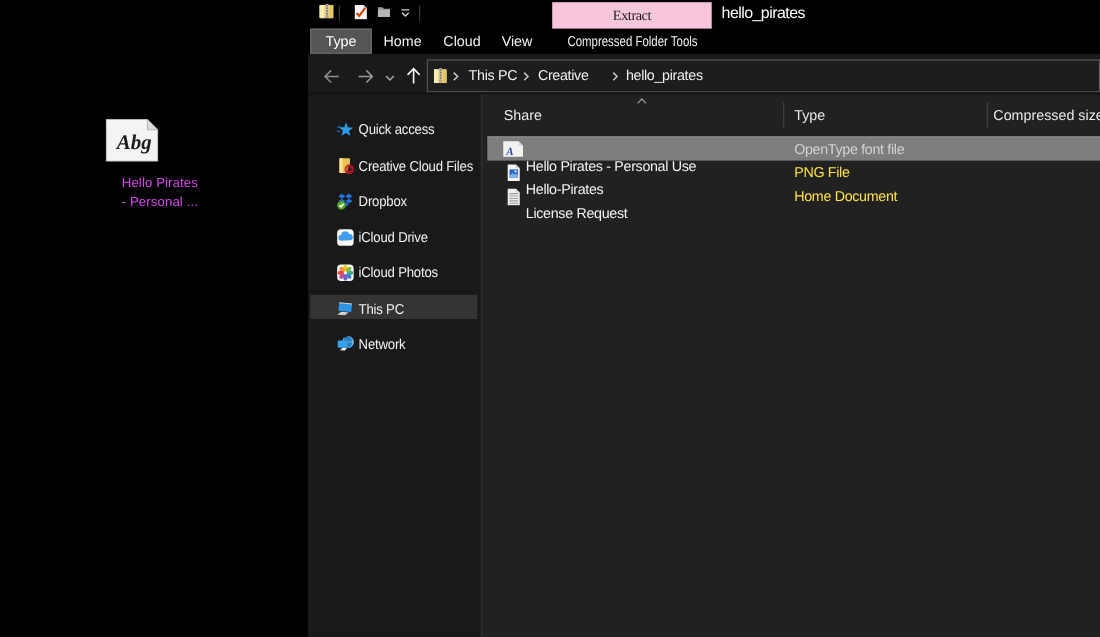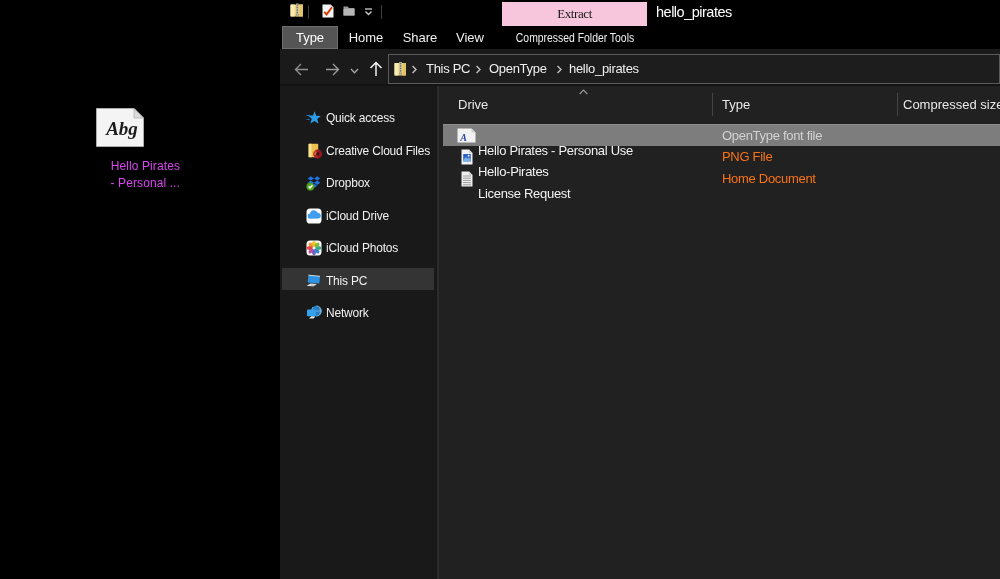--- a/index.html
+++ b/index.html
@@ -50,21 +50,21 @@
   #selrow { left:2px; top:182px; width:152px; height:22px; background:#343434; }
 
   
   .hdrtxt { color:#e9e9e9; font-size:13px; top:7px; height:23px; line-height:23px; white-space:nowrap; }
   .coldiv { top:7px; width:1px; height:23px; background:#454545; }
   .frow { left:163px; width:557px; height:22px; }
   .ficon { position:absolute; left:14px; }
   .fname { position:absolute; left:35px; top:0; height:22px; line-height:22px;
     color:#f2f2f2; font-size:13px; white-space:nowrap; letter-spacing:-0.3px;margin-top:15px; }
   .ftype { position:absolute; left:279px; top:0; height:22px; line-height:22px;
-    color:#f97316; font-size:13px; white-space:nowrap; letter-spacing:-0.3px; }
+    color:#fde047; font-size:13px; white-space:nowrap; letter-spacing:-0.3px; }
 </style>
 </head>
 <body>
 <div id="stage">
 
   <svg id="dpage" class="abs" viewBox="0 0 48 39">
     <path d="M0.5 0.5 H38 L47.5 10 V38.5 H0.5 Z" fill="#f4f4f4" stroke="#b9b9b9" stroke-width="0.8"></path>
     <path d="M38 0.5 L38 10 L47.5 10 Z" fill="#dcdcdc" stroke="#b0b0b0" stroke-width="0.8"></path>
     <text x="26" y="27" font-family="Liberation Serif, serif" font-style="italic" font-weight="bold" font-size="19" fill="#1c1c1c" text-anchor="middle">Abg</text>
   </svg>
@@ -102,21 +102,21 @@
         <path d="M1.5 3.5 L4.5 6.5 L7.5 3.5" stroke="#cfcfcf" stroke-width="1.3" fill="none"></path>
       </svg>
       <div class="abs qsep" style="left:101px"></div>
       <div id="xtab" class="abs">Extract</div>
       <div id="wtitle" class="abs">hello_pirates</div>
     </div>
 
     <div id="menurow" class="abs">
       <div id="filetab" class="abs">Type</div>
       <div class="mitem abs" style="left:86px">Home</div>
-      <div class="mitem abs" style="left:140px">Share</div>
+      <div class="mitem abs" style="left:140px">Cloud</div>
       <div class="mitem abs" style="left:190px">View</div>
       <div class="mitem abs" style="left:295px;transform:translateX(-50%) scaleX(0.8)">Compressed Folder Tools</div>
     </div>
 
     <div id="addrrow" class="abs">
 
       <svg class="abs" style="left:14px;top:14px" width="15" height="13" viewBox="0 0 15 13">
         <path d="M14 6.5 H1.5 M7 1 L1.5 6.5 L7 12" stroke="#8e8e8e" stroke-width="1.4" fill="none"></path>
       </svg>
 
@@ -144,21 +144,21 @@
           <rect x="5.9" y="9.3" width="1.4" height="1.4" fill="#70705f"></rect>
           <rect x="5.1" y="11.2" width="3" height="2.8" rx="0.7" fill="#b0a88e"></rect>
         </svg>
         <svg class="abs" style="left:22px;top:10px" width="7" height="9" viewBox="0 0 7 9">
           <path d="M1.5 1 L5 4.5 L1.5 8" stroke="#c3c3c3" stroke-width="1.4" fill="none"></path>
         </svg>
         <div class="crumbtxt abs" style="left:37px">This PC</div>
         <svg class="abs" style="left:86px;top:10px" width="7" height="9" viewBox="0 0 7 9">
           <path d="M1.5 1 L5 4.5 L1.5 8" stroke="#c3c3c3" stroke-width="1.4" fill="none"></path>
         </svg>
-        <div class="crumbtxt abs" style="left:100px">OpenType</div>
+        <div class="crumbtxt abs" style="left:100px">Creative</div>
         <svg class="abs" style="left:167px;top:10px" width="7" height="9" viewBox="0 0 7 9">
           <path d="M1.5 1 L5 4.5 L1.5 8" stroke="#c3c3c3" stroke-width="1.4" fill="none"></path>
         </svg>
         <div class="crumbtxt abs" style="left:180px">hello_pirates</div>
       </div>
     </div>
     <div id="rowline" class="abs"></div>
 
     <div id="content" class="abs">
       <div id="filearea" class="abs"></div>
@@ -232,21 +232,21 @@
       <div class="srow abs" style="top:211px">
         <svg class="sicon abs" viewBox="0 0 16 16">
           <circle cx="10.2" cy="6" r="5.2" fill="#2a7fc4"></circle>
           <path d="M10.2 0.8 a5.2 5.2 0 0 1 0 10.4 M5 6 h10.4 M6.8 2 a8 8 0 0 0 0 8 M13.6 2 a8 8 0 0 1 0 8" stroke="#7fc0ea" stroke-width="0.7" fill="none"></path>
           <rect x="1" y="4.6" width="8.8" height="6.6" rx="0.8" fill="#35a1ea"></rect>
           <path d="M3 13.4 L5.4 11.2 L9.4 11.4 L7.6 13.6 Z" fill="#e8eef2"></path>
         </svg>
         <div class="stext">Network</div>
       </div>
 
-      <div class="hdrtxt abs" style="left:178px">Drive</div>
+      <div class="hdrtxt abs" style="left:178px">Share</div>
       <svg class="abs" style="left:299px;top:3px" width="9" height="6" viewBox="0 0 9 6">
         <path d="M0.7 5 L4.5 1 L8.3 5" stroke="#9a9a9a" stroke-width="1.1" fill="none"></path>
       </svg>
       <div class="coldiv abs" style="left:432px"></div>
       <div class="hdrtxt abs" style="left:442px">Type</div>
       <div class="coldiv abs" style="left:617px"></div>
       <div class="hdrtxt abs" style="left:623px">Compressed size</div>
 
       <div class="frow abs" style="top:37.5px;background:#7d7d7d;border-top:1px solid #8f8f8f">
         <svg class="ficon" style="top:3.5px" width="19" height="15" viewBox="0 0 19 15">

